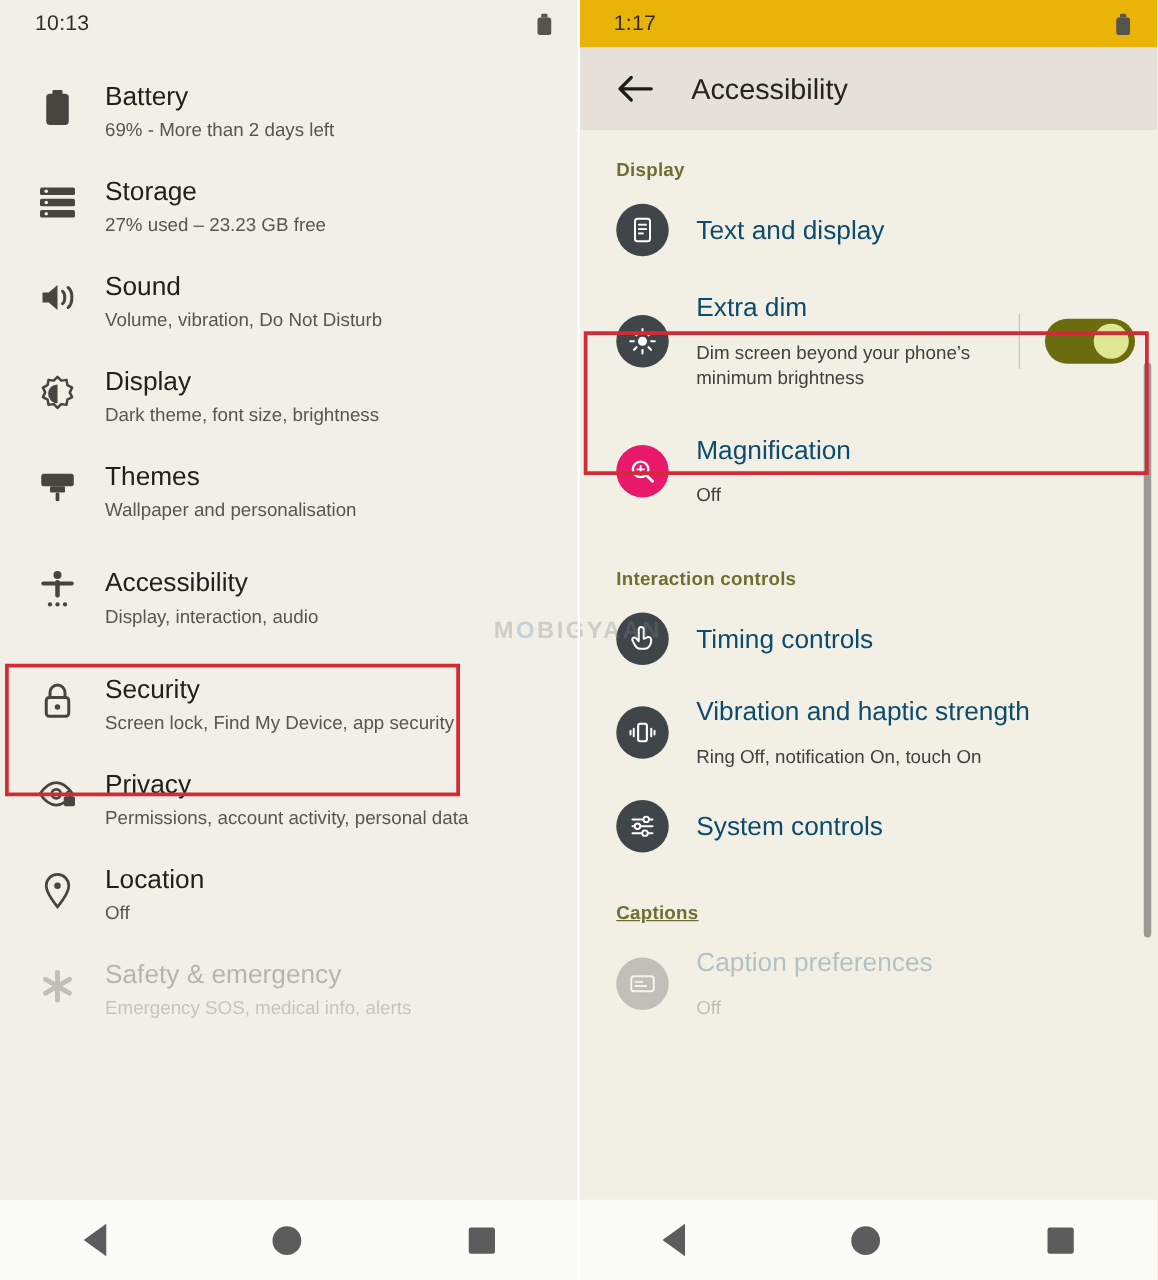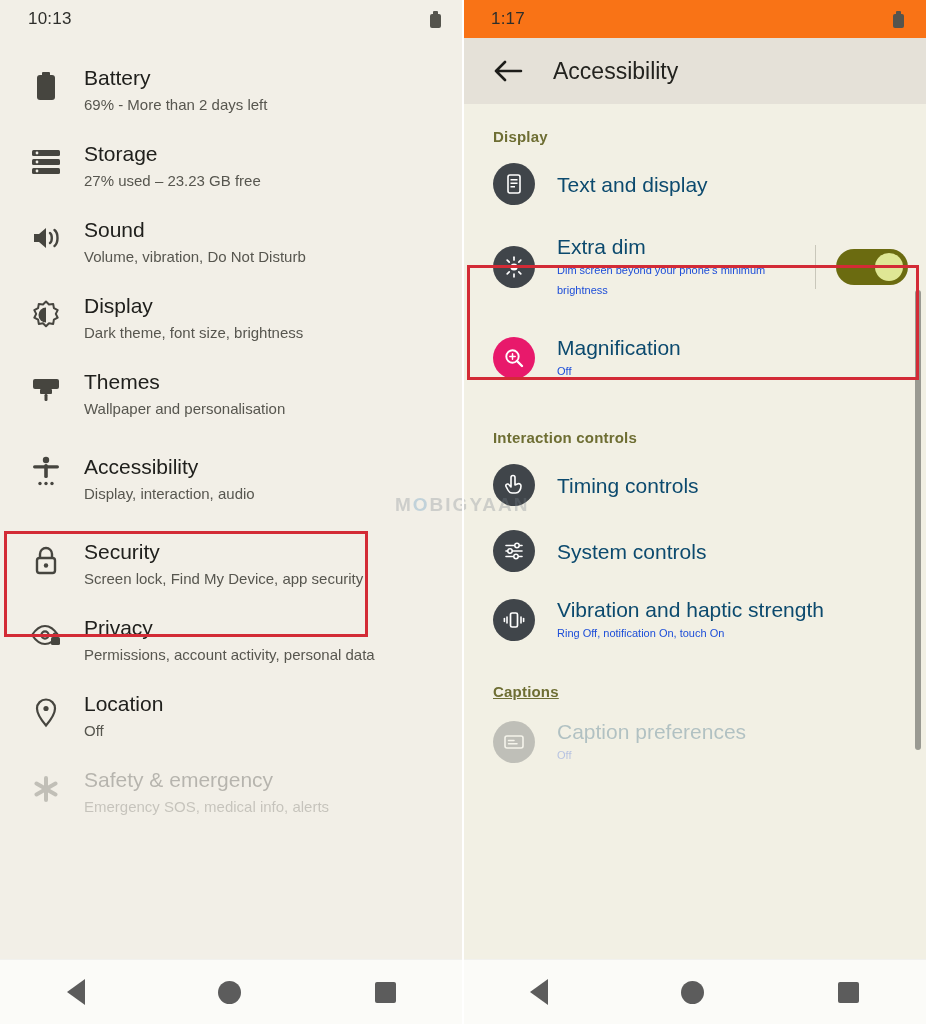--- a/index.html
+++ b/index.html
@@ -13,21 +13,21 @@
 
   
   .panel{position:relative;width:463px;height:1024px;overflow:hidden;background:#f2efe7;}
   .panel.right{background:#f2f0e4;}
 
   
   .statusbar{
     height:38px;display:flex;align-items:center;justify-content:space-between;
     padding:0 22px 0 28px;box-sizing:border-box;
   }
-  .panel.right .statusbar{background:#f97316;}
+  .panel.right .statusbar{background:#eab308;}
   .clock{font-size:17px;color:#2e2e2b;letter-spacing:.2px;}
   .batt-ico{width:11px;height:17px;position:relative;}
   .batt-ico .body{position:absolute;left:0;top:3px;width:11px;height:14px;background:#55544d;border-radius:2px;}
   .batt-ico .cap{position:absolute;left:3px;top:0;width:5px;height:3px;background:#55544d;border-radius:1px 1px 0 0;}
 
   
   .appbar{
     height:66px;background:#e5e1d8;display:flex;align-items:center;
     padding-left:28px;box-sizing:border-box;
   }
@@ -67,21 +67,21 @@
     padding:12px 18px 12px 30px;box-sizing:border-box;min-height:62px;
   }
   .circ{
     width:42px;min-width:42px;height:42px;border-radius:50%;
     background:#40454a;display:flex;align-items:center;justify-content:center;
     margin-right:22px;
   }
   .circ.pink{background:#e8196b;}
   .rrow .rtxt{flex:1;min-width:0;}
   .rrow .rtitle{font-size:21px;color:#0c4a6e;line-height:27px;}
-  .rrow .rsub{font-size:11px;color:#1d4ed8;line-height:20px;margin-top:0;}
+  .rrow .rsub{font-size:15px;color:#404040;line-height:20px;margin-top:13px;}
 
   
   .toggle-wrap{display:flex;align-items:center;margin-left:6px;}
   .tdiv{width:1px;height:44px;background:#c9c7ba;margin-right:20px;}
   .switch{width:72px;height:36px;border-radius:18px;position:relative;flex:none;}
   .switch.on{background:#6b6b10;}
   .switch.off{background:#60645a;}
   .knob{position:absolute;top:4px;width:28px;height:28px;border-radius:50%;}
   .switch.on .knob{right:5px;background:#dfe795;}
   .switch.off .knob{left:5px;background:#b9bbaf;}
@@ -378,56 +378,56 @@
         <div class="circ">
           <svg width="22" height="22" viewBox="0 0 22 22">
             <path d="M8 3.5a2 2 0 014 0V11l3-1.2c1.6-.5 3 .6 3 2.1 0 3.6-2 7.1-5.4 7.1H9c-2 0-3.2-1.3-4.1-3L3 12.4c-.5-1.1.1-2.2 1.2-2.4.8-.2 1.5.2 2 .9L8 13z" fill="none" stroke="#fff" stroke-width="1.6" stroke-linejoin="round"></path>
           </svg>
         </div>
         <div class="rtxt">
             <div class="rtitle">Timing controls</div>
           </div>
       </div>
 
+      <div class="rrow" style="padding-top:12px;padding-bottom:12px;">
+        <div class="circ">
+          <svg width="24" height="24" viewBox="0 0 24 24">
+            <rect x="8.5" y="5" width="7" height="14" rx="1.6" fill="none" stroke="#fff" stroke-width="1.7"></rect>
+            <g stroke="#fff" stroke-width="1.6" stroke-linecap="round">
+              <line x1="5" y1="9" x2="5" y2="15"></line>
+                <line x1="2.4" y1="10.5" x2="2.4" y2="13.5"></line>
+              <line x1="19" y1="9" x2="19" y2="15"></line>
+                <line x1="21.6" y1="10.5" x2="21.6" y2="13.5"></line>
+            </g>
+          </svg>
+        </div>
+        <div class="rtxt">
+          <div class="rtitle">Vibration and haptic strength</div>
+          <div class="rsub">Ring Off, notification On, touch On</div>
+        </div>
+      </div>
+
       <div class="rrow">
         <div class="circ">
           <svg width="22" height="22" viewBox="0 0 22 22">
             <g stroke="#fff" stroke-width="1.6" stroke-linecap="round">
               <line x1="3" y1="5.5" x2="19" y2="5.5"></line>
                 <line x1="3" y1="11" x2="19" y2="11"></line>
                 <line x1="3" y1="16.5" x2="19" y2="16.5"></line>
             </g>
             <circle cx="14" cy="5.5" r="2.2" fill="#40454a" stroke="#fff" stroke-width="1.5"></circle>
             <circle cx="7" cy="11" r="2.2" fill="#40454a" stroke="#fff" stroke-width="1.5"></circle>
             <circle cx="13" cy="16.5" r="2.2" fill="#40454a" stroke="#fff" stroke-width="1.5"></circle>
           </svg>
         </div>
         <div class="rtxt">
             <div class="rtitle">System controls</div>
           </div>
       </div>
 
-      <div class="rrow" style="padding-top:12px;padding-bottom:12px;">
-        <div class="circ">
-          <svg width="24" height="24" viewBox="0 0 24 24">
-            <rect x="8.5" y="5" width="7" height="14" rx="1.6" fill="none" stroke="#fff" stroke-width="1.7"></rect>
-            <g stroke="#fff" stroke-width="1.6" stroke-linecap="round">
-              <line x1="5" y1="9" x2="5" y2="15"></line>
-                <line x1="2.4" y1="10.5" x2="2.4" y2="13.5"></line>
-              <line x1="19" y1="9" x2="19" y2="15"></line>
-                <line x1="21.6" y1="10.5" x2="21.6" y2="13.5"></line>
-            </g>
-          </svg>
-        </div>
-        <div class="rtxt">
-          <div class="rtitle">Vibration and haptic strength</div>
-          <div class="rsub">Ring Off, notification On, touch On</div>
-        </div>
-      </div>
-
       <div class="section-label" style="padding-top:28px;text-decoration:underline;">Captions</div>
 
       <div class="rrow faded">
         <div class="circ">
           <svg width="22" height="22" viewBox="0 0 22 22">
             <rect x="2" y="5" width="18" height="12" rx="2" fill="none" stroke="#fff" stroke-width="1.6"></rect>
             <g stroke="#fff" stroke-width="1.5" stroke-linecap="round">
                 <line x1="5.5" y1="9.5" x2="11" y2="9.5"></line>
                 <line x1="5.5" y1="12.8" x2="14" y2="12.8"></line>
               </g>

